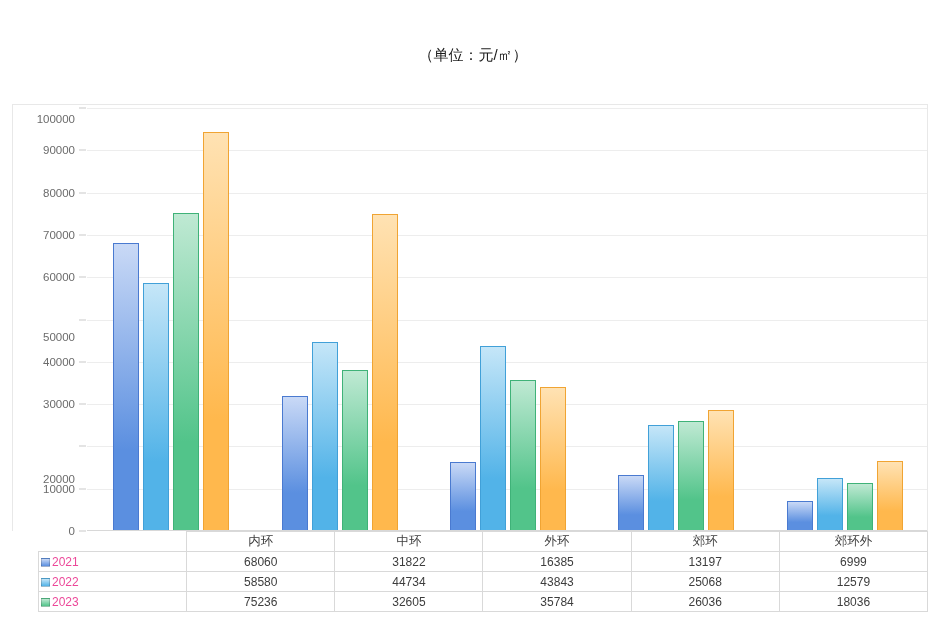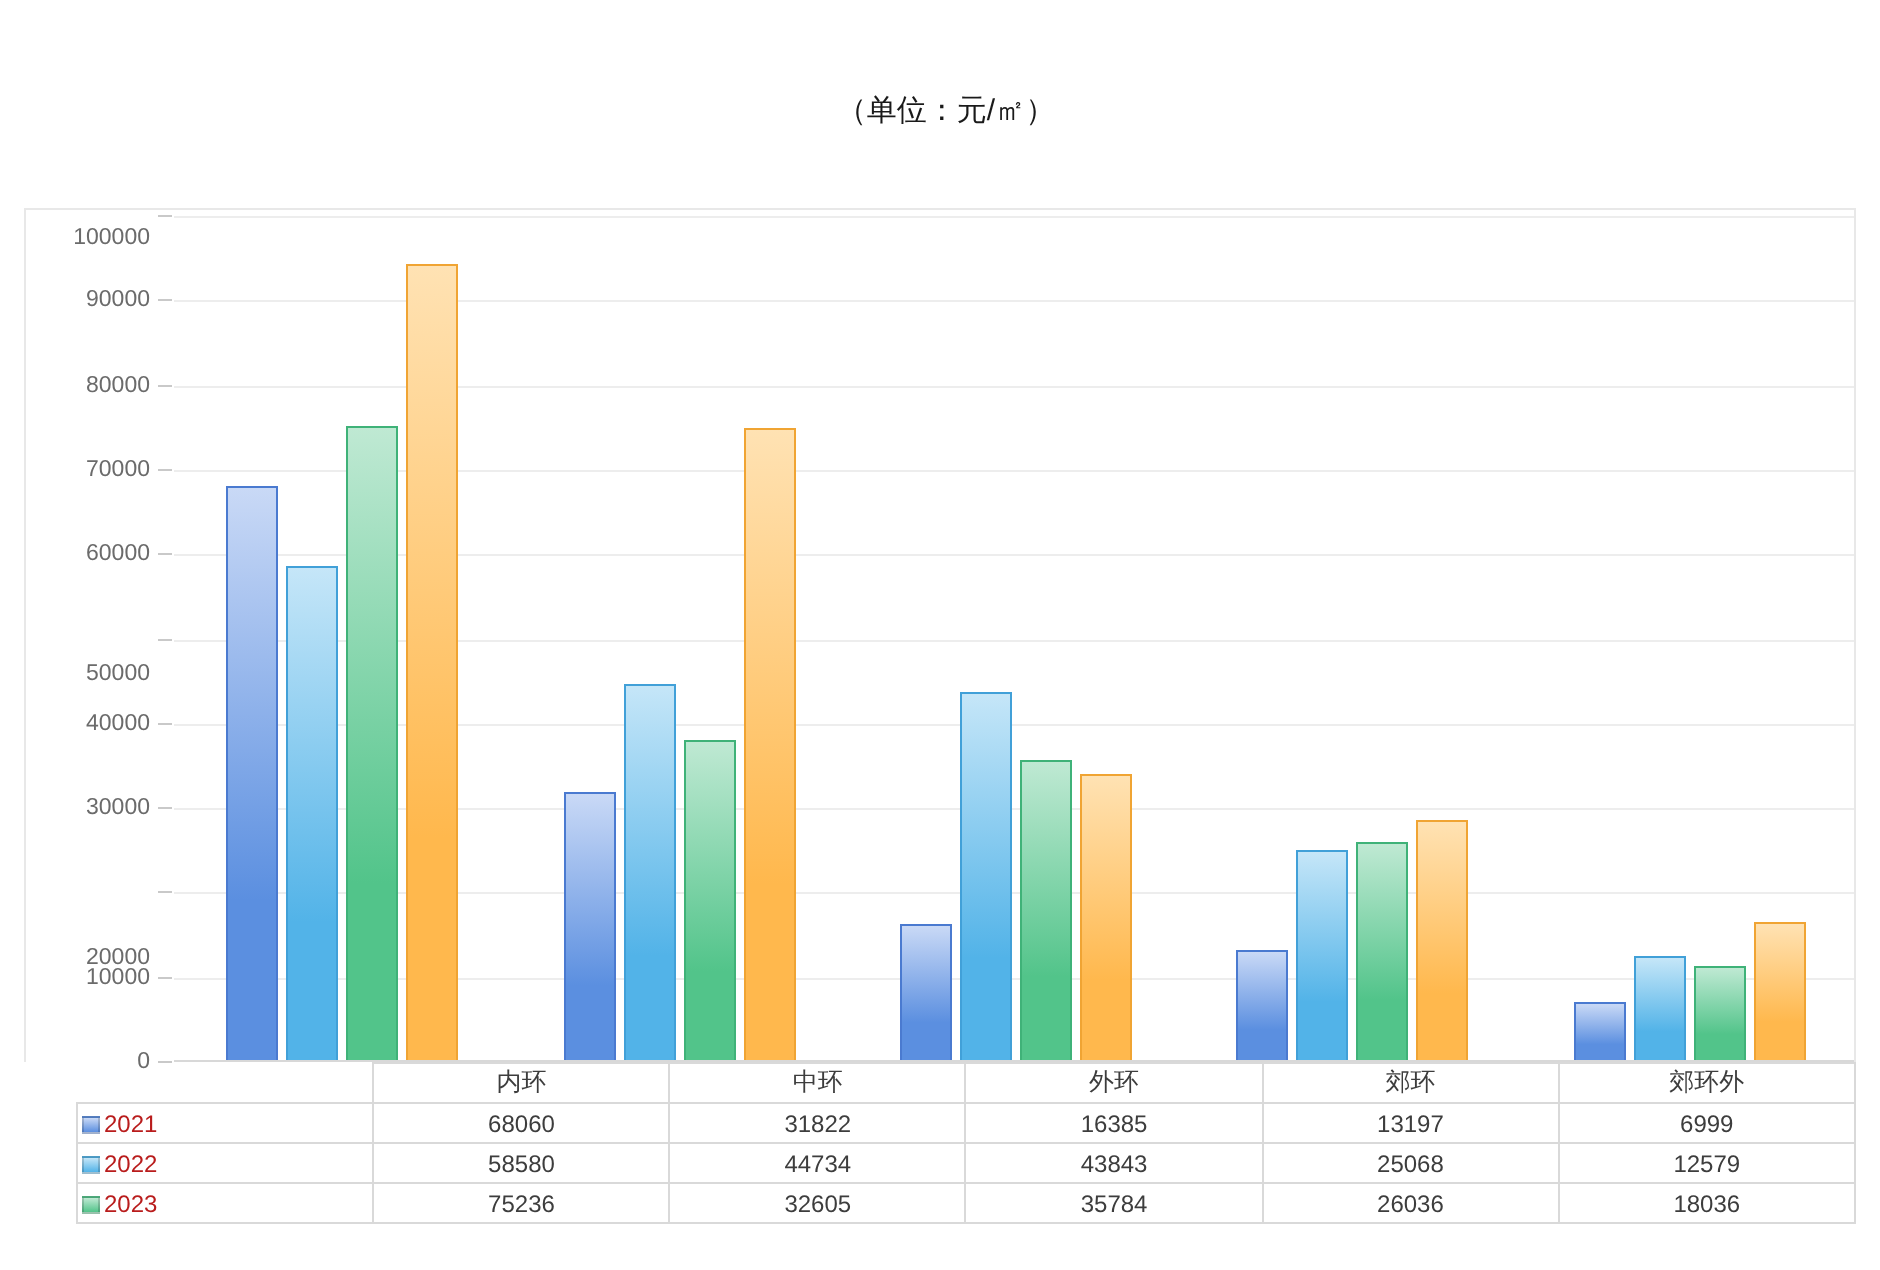--- a/index.html
+++ b/index.html
@@ -148,21 +148,21 @@
     width: 9px;
     height: 9px;
     margin-right: 2px;
     position: relative;
     top: 1px;
     border: 1px solid rgba(0,0,0,0.16);
     box-sizing: border-box;
   }
   .legend-year {
     font-size: 12px;
-    color: #b91c1c;
+    color: #ec4899;
   }
   .cat-head {
     font-size: 12.5px;
     color: #3d3d3d;
     margin-top: 24px;
   }
 </style>
 </head>
 <body>
 

